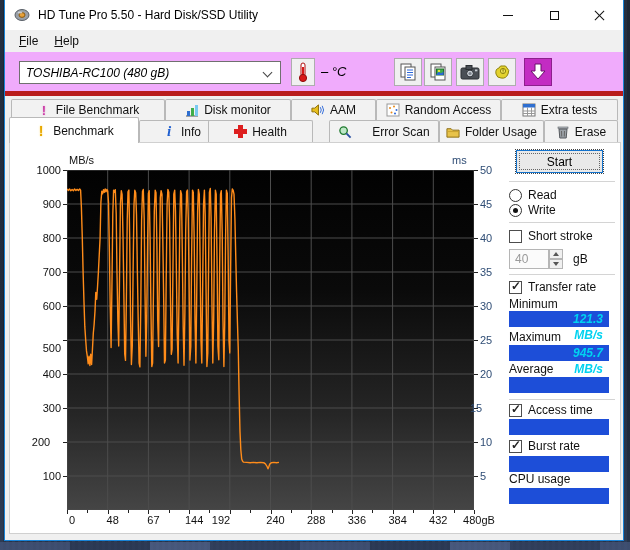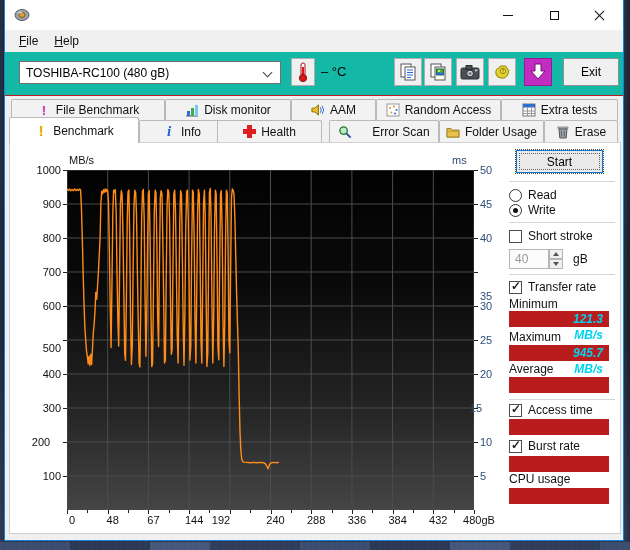--- a/index.html
+++ b/index.html
@@ -24,21 +24,21 @@
   .glyph-min { width:10px; height:0; border-top:1px solid #111; display:block; }
   .glyph-max { width:9px; height:9px; border:1px solid #111; display:block; }
   .glyph-close { position:relative; width:11px; height:11px; display:block; }
   .glyph-close::before,.glyph-close::after { content:""; position:absolute; left:-1px; top:5px; width:13px; height:1px; background:#111; }
   .glyph-close::before { transform:rotate(45deg); } .glyph-close::after { transform:rotate(-45deg); }
   
   .menubar { position:absolute; left:0; top:30px; width:100%; height:22px; background:#f0f0f0; display:flex; align-items:center; padding-left:6px; }
   .menu-item { font-size:12px; color:#111; padding:2px 8px; }
   .menu-item::first-letter { text-decoration:underline; }
   
-  .toolbar { position:absolute; left:0; top:52px; width:100%; height:44px; background:#14b8a6; border-bottom:1px solid #b91c1c; }
+  .toolbar { position:absolute; left:0; top:52px; width:100%; height:44px; background:#f0abfc; border-bottom:5px solid #b91c1c;font-style:italic; }
   .drive-select { position:absolute; left:14px; top:9px; width:262px; height:23px; background:#fff; border:1px solid #707070; font-size:12px; color:#000; display:flex; align-items:center; padding-left:6px; }
   .chevron { position:absolute; right:9px; top:7px; width:7px; height:7px; border-right:1px solid #444; border-bottom:1px solid #444; transform:rotate(45deg); }
   .tool-btn { position:absolute; top:6px; width:28px; height:28px; background:#f0f0f0; border:1px solid #adadad; display:flex; align-items:center; justify-content:center; }
   .tb-thermo { left:286px; width:24px; }
   .temp-label { position:absolute; left:316px; top:6px; height:28px; line-height:28px; font-size:13px; color:#000; }
   .tb-copytext { left:389px; } .tb-copyimg { left:419px; } .tb-camera { left:451px; } .tb-hand { left:483px; }
   .tb-download { left:519px; background:#c32cc3; border:1px solid #8d1f8d; }
   .exit-btn { position:absolute; left:558px; top:6px; width:56px; height:28px; background:#f0f0f0; border:1px solid #8f8f8f; font-size:12px; color:#000; display:flex; align-items:center; justify-content:center; }
   
   .tab { position:absolute; height:21px; background:#f2f2f2; border:1px solid #b9b9b9; border-bottom:none; border-radius:2px 2px 0 0; display:flex; align-items:center; justify-content:center; gap:5px; font-size:12px; color:#111; }
@@ -71,37 +71,38 @@
   .checkbox { width:13px; height:13px; border:1px solid #4d4d4d; background:#fff; position:relative; flex:none; }
   .checkbox.on::after { content:"✓"; position:absolute; left:1px; top:-3px; font-size:12px; font-weight:bold; color:#222; }
   .spin-box { position:absolute; left:504px; top:249px; width:40px; height:20px; border:1px solid #b5b5b5; background:#fbfbfb; color:#9a9a9a; font-size:12px; display:flex; align-items:center; padding-left:5px; }
   .spin-btns { position:absolute; left:544px; top:249px; width:14px; height:20px; }
   .spin-up,.spin-down { position:absolute; left:0; width:14px; height:10px; background:#f0f0f0; border:1px solid #b5b5b5; display:flex; align-items:center; justify-content:center; }
   .spin-up { top:0; } .spin-down { top:10px; }
   .arrow-up { width:0; height:0; border-left:3px solid transparent; border-right:3px solid transparent; border-bottom:4px solid #555; }
   .arrow-down { width:0; height:0; border-left:3px solid transparent; border-right:3px solid transparent; border-top:4px solid #555; }
   .unit-label { position:absolute; left:568px; top:252px; font-size:12px; color:#111; }
   .field-label { position:absolute; left:504px; font-size:12px; color:#111; }
-  .value-box { position:absolute; left:504px; width:100px; height:16px; background:#b91c1c; color:#00d2f0; font-size:12px; font-weight:bold; font-style:italic; text-align:right; padding-right:6px; line-height:16px;padding-left:48px; }
+  .value-box { position:absolute; left:504px; width:100px; height:16px; background:#1d4ed8; color:#00d2f0; font-size:12px; font-weight:bold; font-style:italic; text-align:right; padding-right:6px; line-height:16px;padding-left:48px; }
 </style>
 </head>
 <body>
 
 <div class="desktop">
   <div class="desktop-strip"></div>
 </div>
 
 <div class="window">
 
   <div class="titlebar">
     <svg class="app-icon" viewBox="0 0 16 14">
       <ellipse cx="8" cy="7" rx="7" ry="5.5" fill="#9aa0a8" stroke="#5a6068"></ellipse>
       <ellipse cx="8" cy="7" rx="3" ry="2.4" fill="#e8a13a" stroke="#8a5a10"></ellipse>
       <ellipse cx="6" cy="4.5" rx="2.4" ry="1.1" fill="#d8dde4" opacity="0.8"></ellipse>
     </svg>
+    <span class="title-text">HD Tune Pro 5.50 - Hard Disk/SSD Utility</span>
     <div class="win-btn wb-min">
         <span class="glyph-min"></span>
       </div>
     <div class="win-btn wb-max">
         <span class="glyph-max"></span>
       </div>
     <div class="win-btn wb-close">
         <span class="glyph-close"></span>
       </div>
   </div>
@@ -157,23 +158,20 @@
         <path d="M4 12 Q3 7 7 6 Q8 3 11 4 Q14 3 15 6 Q18 8 16 12 Q14 17 9 16 Q5 16 4 12 Z" fill="#e3d22e" stroke="#8f8410"></path>
         <circle cx="11" cy="9" r="2.6" fill="#f2e65a" stroke="#8f8410"></circle>
         <path d="M10.2 8 L12 8 M11.1 7.2 L11.1 10.8" stroke="#8f8410" stroke-width="0.8"></path>
       </svg>
     </div>
     <div class="tool-btn tb-download">
       <svg width="16" height="18" viewBox="0 0 16 18">
         <path d="M5 1 L11 1 L11 8 L15 8 L8 16 L1 8 L5 8 Z" fill="#ffffff" stroke="#6a106a"></path>
       </svg>
     </div>
-    <div class="exit-btn">
-      <span>Exit</span>
-    </div>
   </div>
 
   <div class="tab row1" style="left:6px;width:154px;">
     <span class="ticon excl-pink"></span>
     <span>File Benchmark</span>
   </div>
   <div class="tab row1" style="left:160px;width:126px;">
     <svg class="ticon" width="14" height="14" viewBox="0 0 14 14">
       <line x1="1" y1="13" x2="13" y2="13" stroke="#555"></line>
       <rect x="2" y="8" width="3" height="5" fill="#2f6fd0"></rect>
@@ -213,21 +211,21 @@
   </div>
 
   <div class="tab active" style="left:4px;width:130px;">
     <span class="ticon excl-yellow"></span>
     <span>Benchmark</span>
   </div>
   <div class="tab row2" style="left:134px;width:85px;">
     <span class="ticon info-i"></span>
     <span>Info</span>
   </div>
-  <div class="tab row2" style="left:212px;width:105px;">
+  <div class="tab row2" style="left:203px;width:105px;">
     <span class="cross"></span>
     <span>Health</span>
   </div>
   <div class="tab row2" style="left:324px;width:110px;gap:20px;">
     <svg class="ticon" width="15" height="15" viewBox="0 0 15 15">
       <circle cx="6" cy="6" r="4" fill="#bfe8c8" stroke="#1f7a2e" stroke-width="1.4"></circle>
       <line x1="9" y1="9" x2="13.5" y2="13.5" stroke="#2a50a0" stroke-width="2"></line>
     </svg>
     <span>Error Scan</span>
   </div>
@@ -298,21 +296,21 @@
     <div class="tick-label" style="left: 16px; top: 436px; width: 40px; text-align: center;">200</div>
     <div class="tick-mark" style="left: 58px; top: 442px; width: 4px; height: 1px;"></div>
     <div class="tick-label" style="left: 16px; top: 470px; width: 40px; text-align: right;">100</div>
     <div class="tick-mark" style="left: 58px; top: 476px; width: 4px; height: 1px;"></div>
     <div class="tick-label right" style="left: 475px; top: 164px;">50</div>
     <div class="tick-mark" style="left: 469px; top: 170px; width: 4px; height: 1px;"></div>
     <div class="tick-label right" style="left: 475px; top: 198px;">45</div>
     <div class="tick-mark" style="left: 469px; top: 204px; width: 4px; height: 1px;"></div>
     <div class="tick-label right" style="left: 475px; top: 232px;">40</div>
     <div class="tick-mark" style="left: 469px; top: 238px; width: 4px; height: 1px;"></div>
-    <div class="tick-label right" style="left: 475px; top: 266px; margin-top: 24px;">35</div>
+    <div class="tick-label right" style="left: 475px; top: 266px;">35</div>
     <div class="tick-mark" style="left: 469px; top: 272px; width: 4px; height: 1px;"></div>
     <div class="tick-label right" style="left: 475px; top: 300px;">30</div>
     <div class="tick-mark" style="left: 469px; top: 306px; width: 4px; height: 1px;"></div>
     <div class="tick-label right" style="left: 475px; top: 334px;">25</div>
     <div class="tick-mark" style="left: 469px; top: 340px; width: 4px; height: 1px;"></div>
     <div class="tick-label right" style="left: 475px; top: 368px;">20</div>
     <div class="tick-mark" style="left: 469px; top: 374px; width: 4px; height: 1px;"></div>
     <div class="tick-label right" style="left: 465px; top: 402px;">15</div>
     <div class="tick-mark" style="left: 469px; top: 408px; width: 4px; height: 1px;"></div>
     <div class="tick-label right" style="left: 475px; top: 436px;">10</div>

